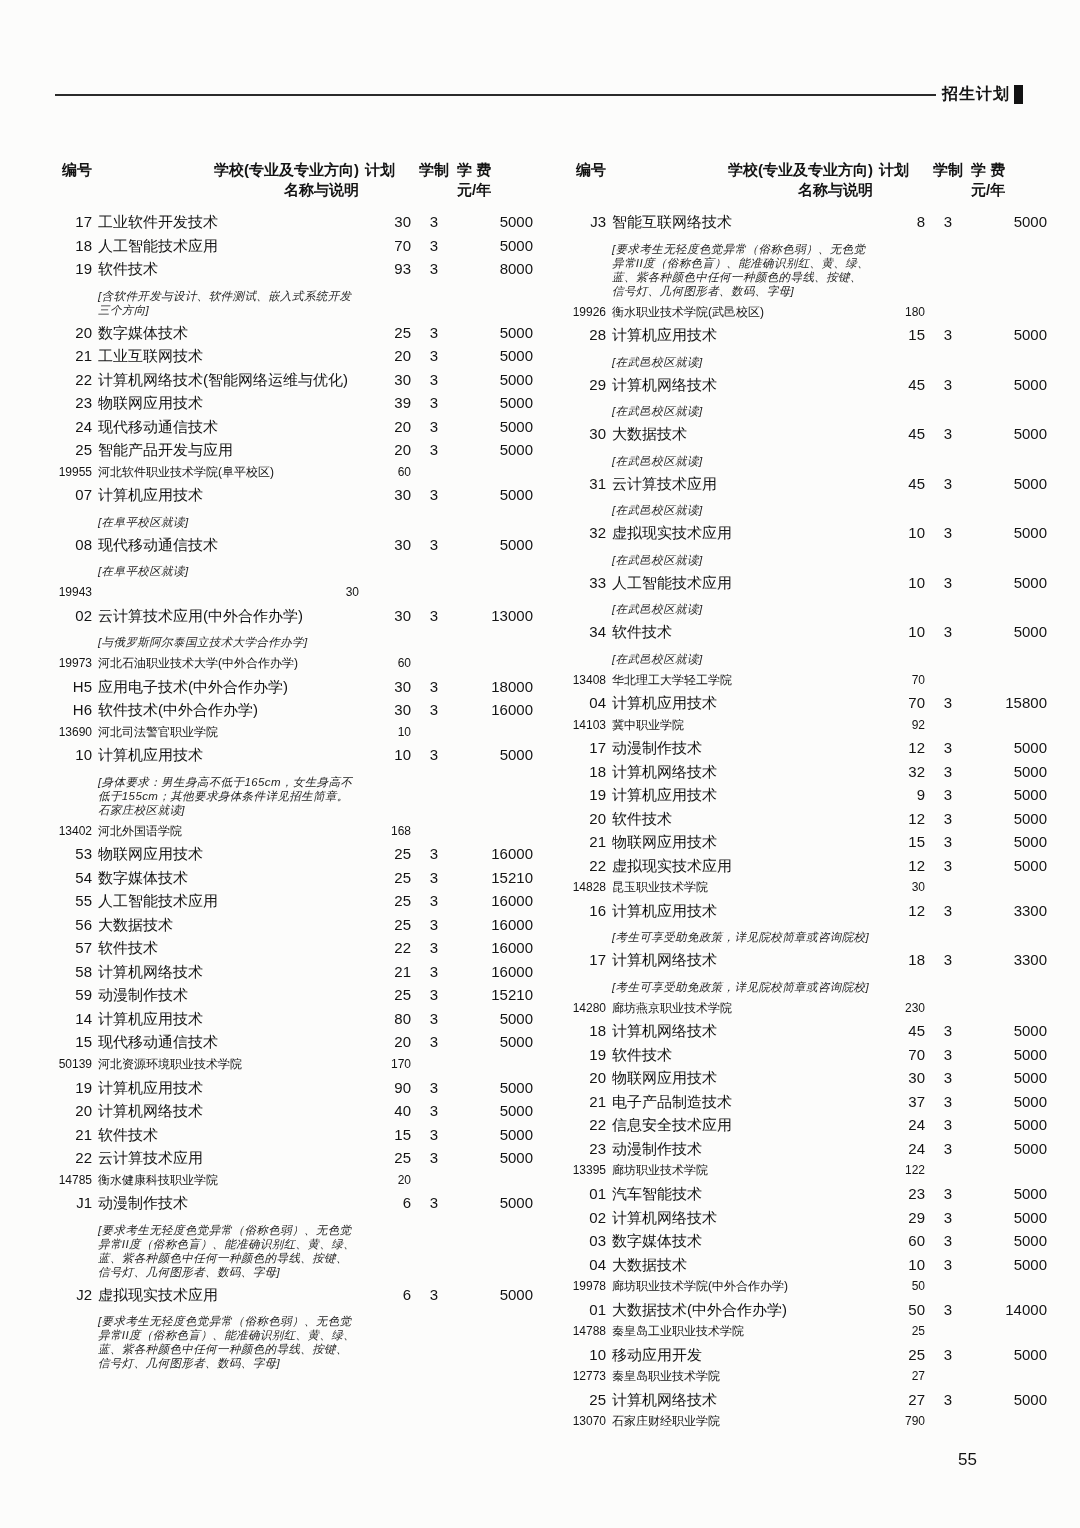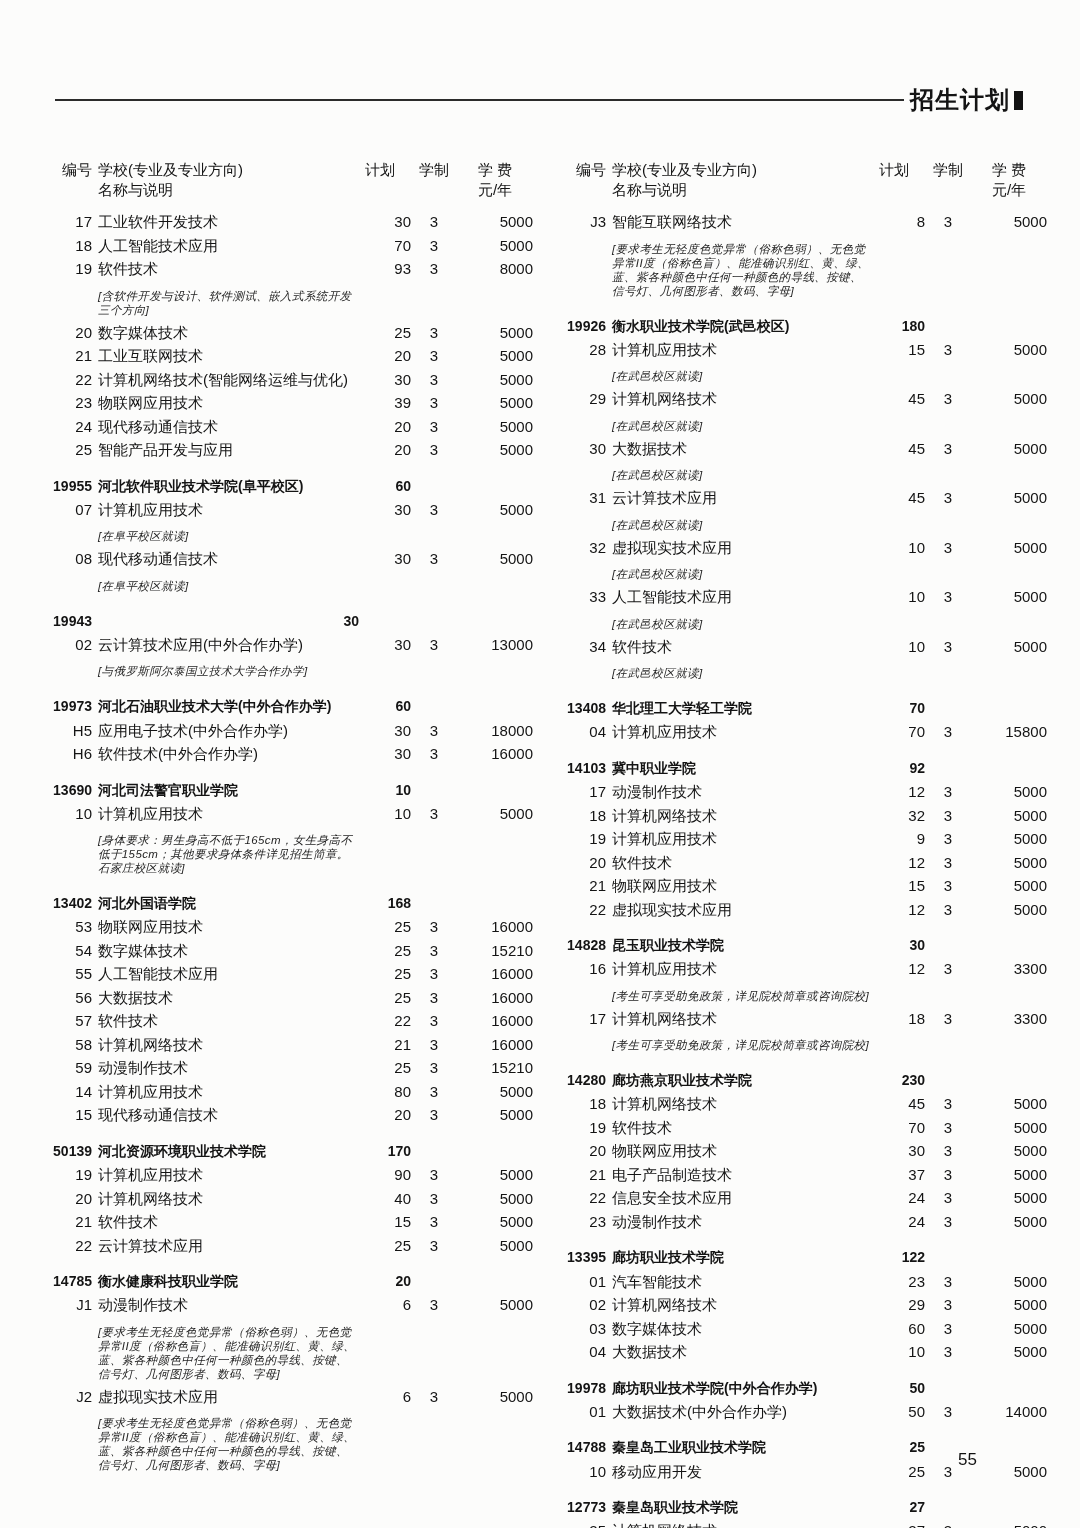--- a/index.html
+++ b/index.html
@@ -10,46 +10,46 @@
     font-family:"Liberation Sans","DejaVu Sans",sans-serif;
     color:#141414;
     overflow:hidden;
   }
   
   .rule-row{
     position:absolute;top:84px;left:55px;width:968px;
     display:flex;align-items:center;
   }
   .rule{flex:1;height:2px;background:#2b2b2b;}
-  .rule-title{margin-left:6px;font-size:24px;font-weight:700;letter-spacing:1px;white-space:nowrap;}
+  .rule-title{margin-left:6px;font-size:16px;font-weight:700;letter-spacing:1px;white-space:nowrap;}
   .rule-bar{width:9px;height:19px;background:#121212;margin-left:4px;}
 
   
   .col{position:absolute;top:160px;width:499px;}
   .col-left{left:34px;}
   .col-right{left:548px;}
 
   .thead{
     display:grid;grid-template-columns:58px 1fr 46px 34px 76px;
-    column-gap:6px;font-size:15px;font-weight:400;line-height:1.3;
+    column-gap:6px;font-size:15px;font-weight:700;line-height:1.3;
     margin-bottom:11px;
   }
   .th-no{text-align:right;}
-  .th-school{text-align:left;}
+  .th-school{text-align:right;}
   .th-plan{text-align:left;}
   .th-dur{text-align:center;}
-  .th-fee{text-align:center;}
+  .th-fee{text-align:left;}
 
   .rows{display:block;}
   .row{
     display:grid;grid-template-columns:58px 1fr 46px 34px 76px;
     column-gap:6px;align-items:start;
     padding:2px 0;font-size:15px;line-height:1.3;
   }
-  .row.school{font-weight:700;font-size:14px;padding:3px 0;margin-top:12px;}
+  .row.school{font-weight:400;font-size:12px;padding:3px 0;}
   .c-no{text-align:right;}
   .c-plan{text-align:right;}
   .c-dur{text-align:center;}
   .c-fee{text-align:right;}
   .prog-name{display:block;}
   .note{
     font-size:11.5px;line-height:14px;font-style:italic;
     margin:10px 0 2px;color:#1f1f1f;letter-spacing:0.4px;
   }
   .pageno{

